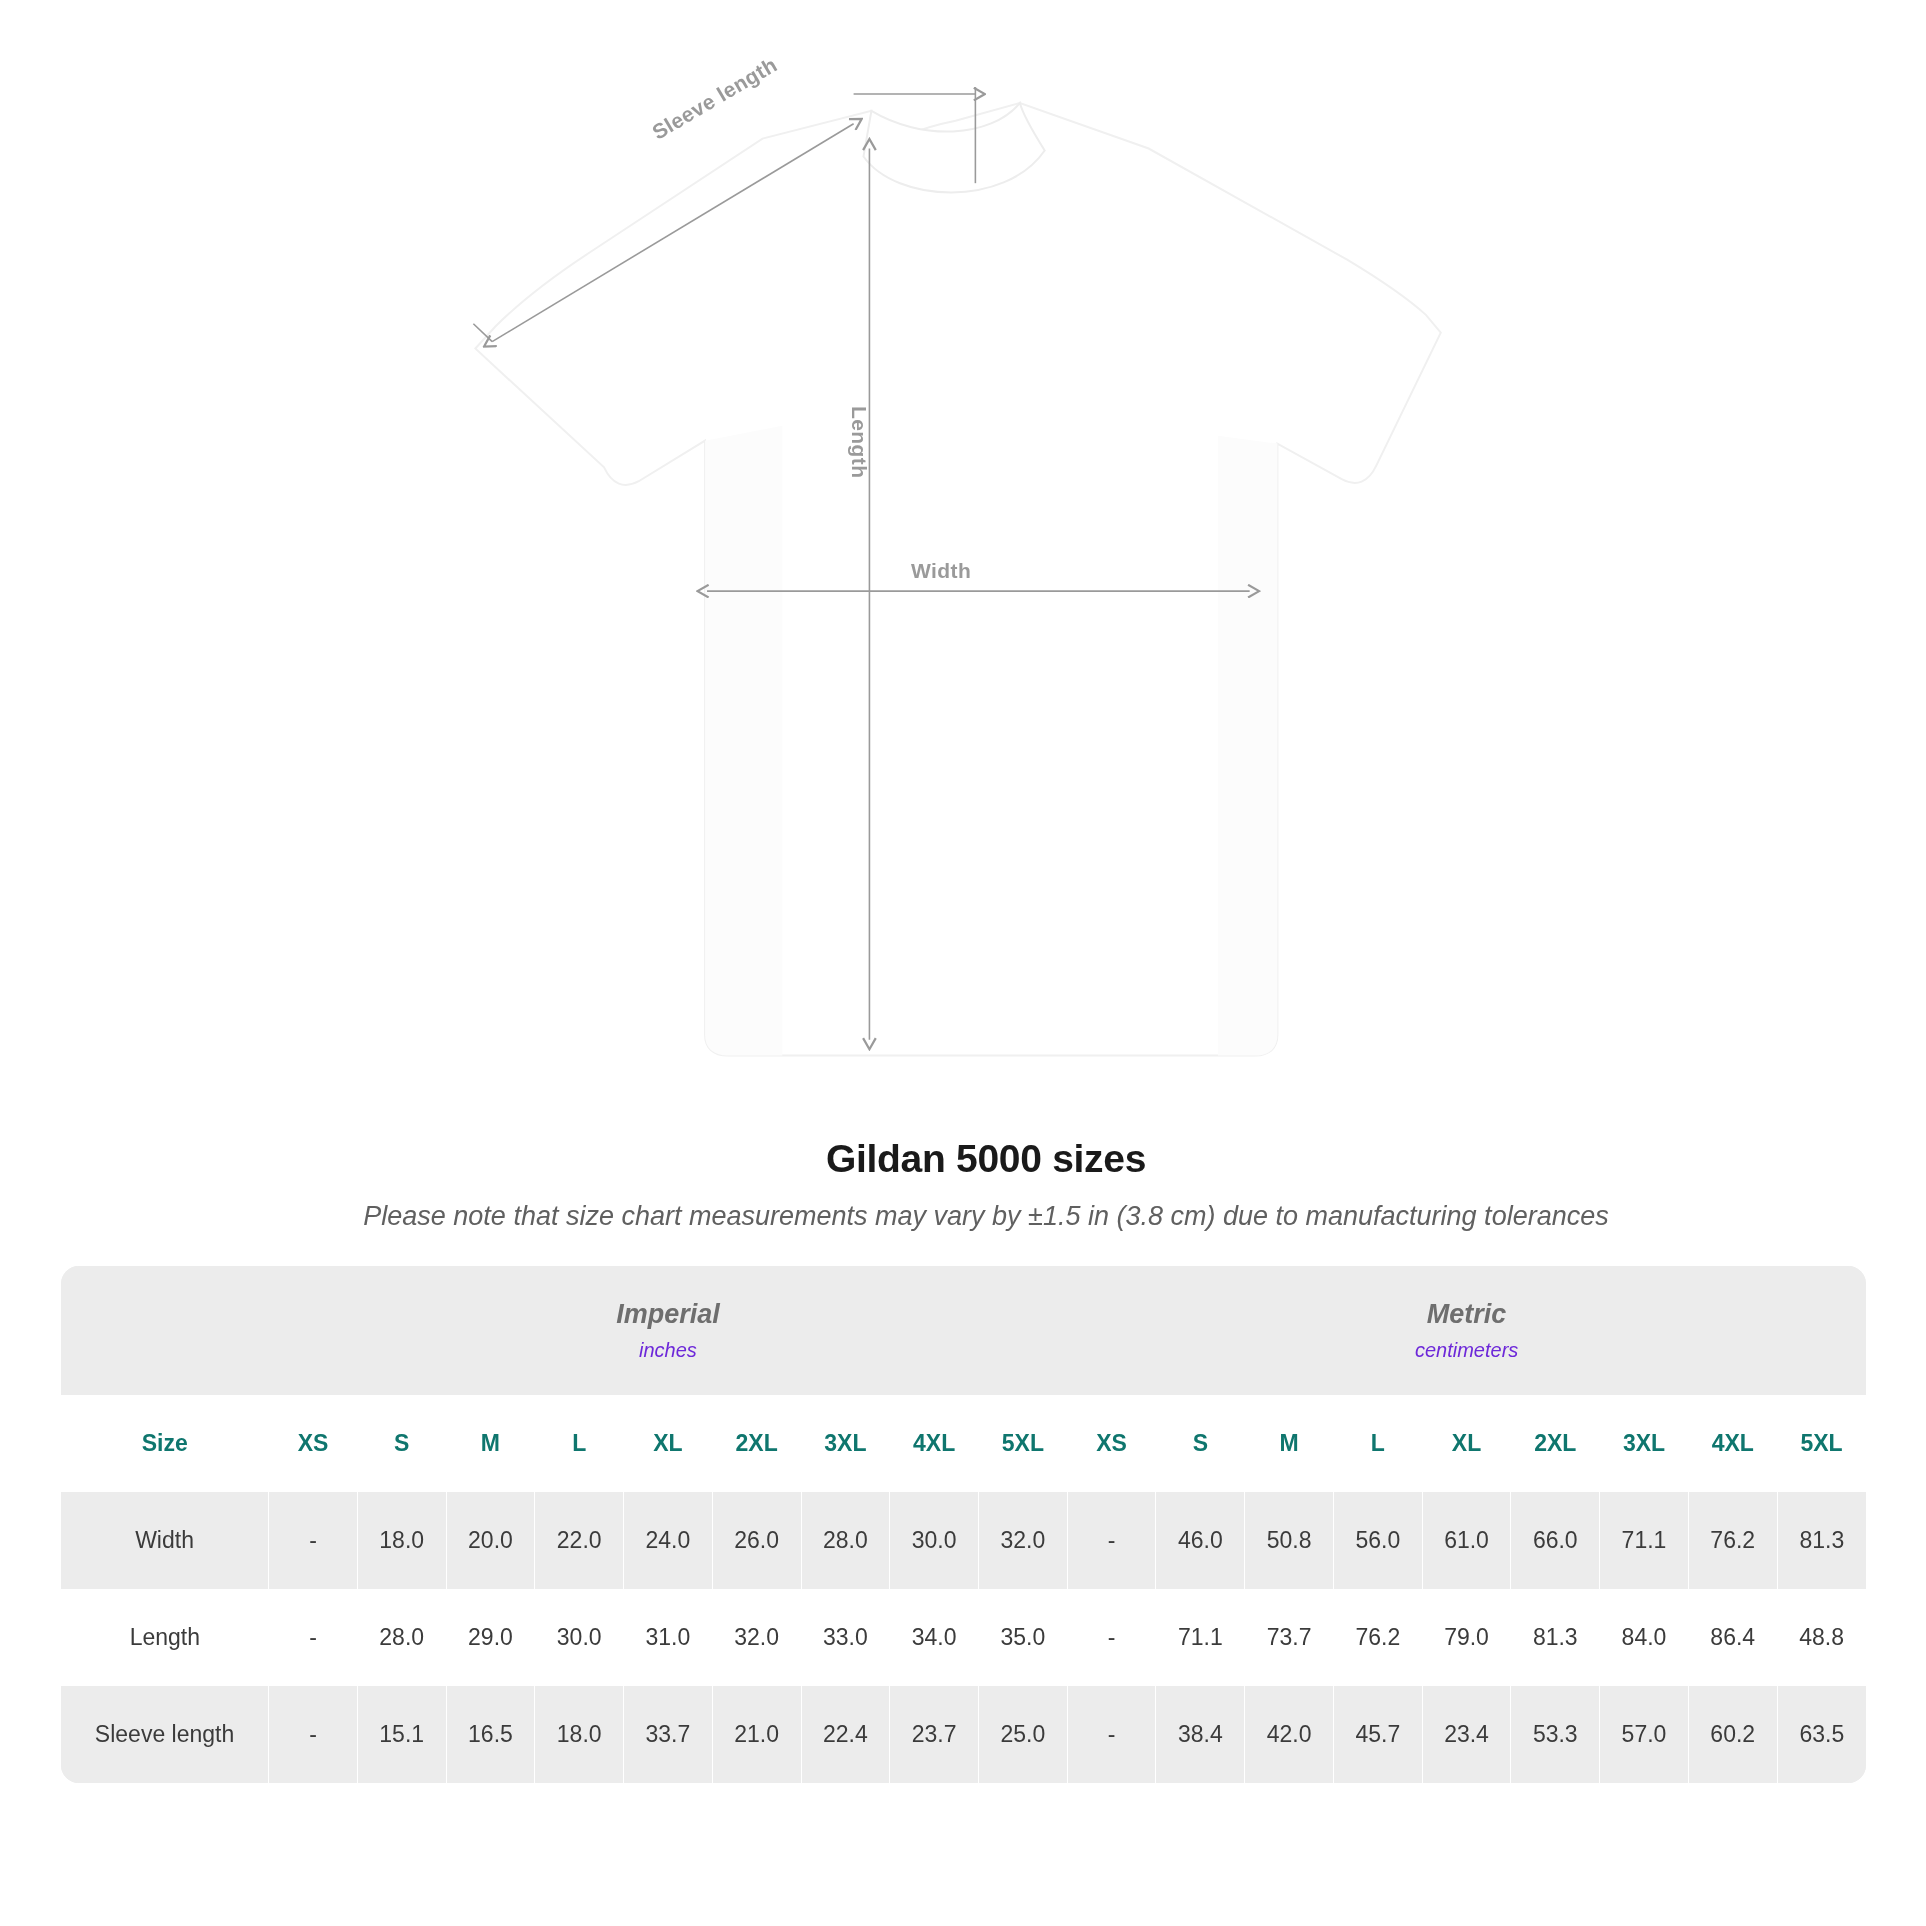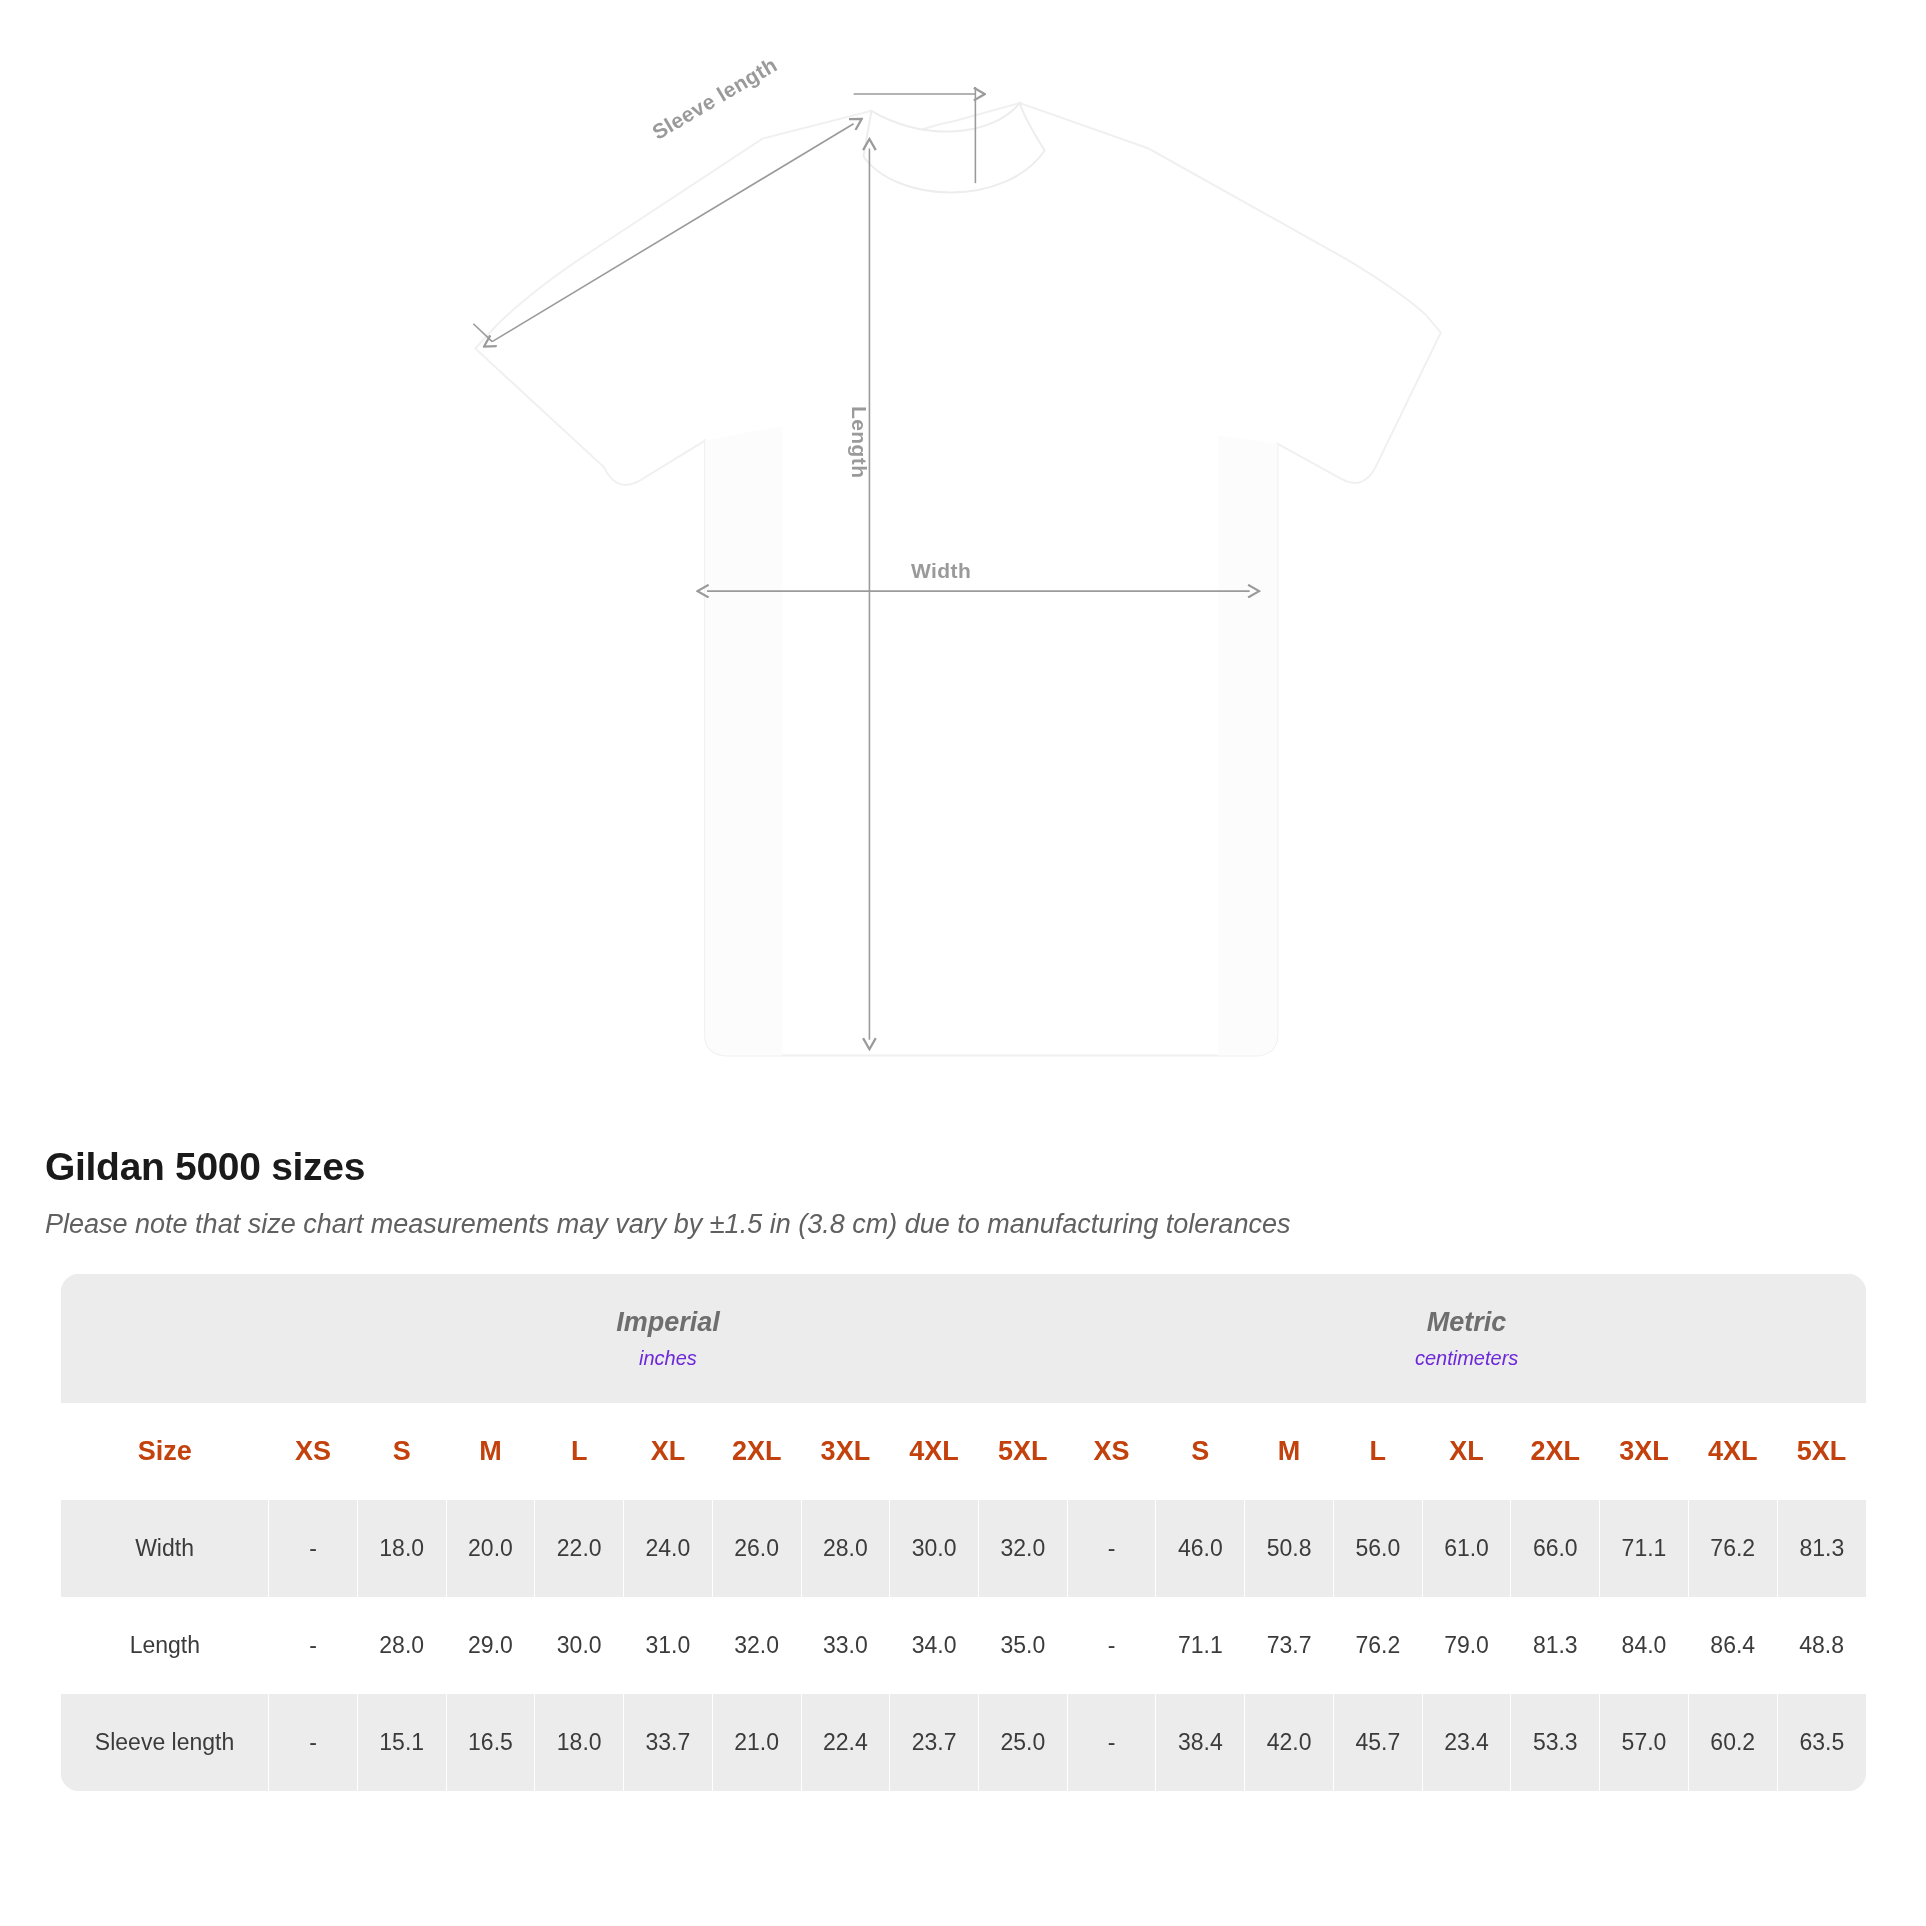--- a/index.html
+++ b/index.html
@@ -51,21 +51,22 @@
     transform: rotate(90deg);
     transform-origin: left top;
   }
   .dim-label.width {
     left: 911px;
     top: 559px;
   }
 
   
   .title-block {
-    margin-top: 36px;
+    text-align: center;
+    margin-top: 28px;
     padding-left: 45px;
   }
   .chart-title {
     font-size: 39px;
     font-weight: bold;
     color: #1a1a1a;
     margin: 0;
     letter-spacing: -0.3px;
   }
   .chart-note {
@@ -108,23 +109,23 @@
   .unit-sub {
     font-size: 20px;
     font-style: italic;
     color: #6d28d9;
     margin-top: 9px;
   }
   
   tr.size-row td {
     height: 95px;
     background: #ffffff;
-    font-size: 27px;
-    font-weight: bold;
-    color: #c2410c;
+    font-size: 23px;
+    font-weight: bold;
+    color: #0f766e;
   }
   tr.size-row td.row-head {
     background: #ffffff;
   }
   
   tr.data-row td {
     height: 95px;
     font-size: 23px;
     color: #3b3b3b;
   }

